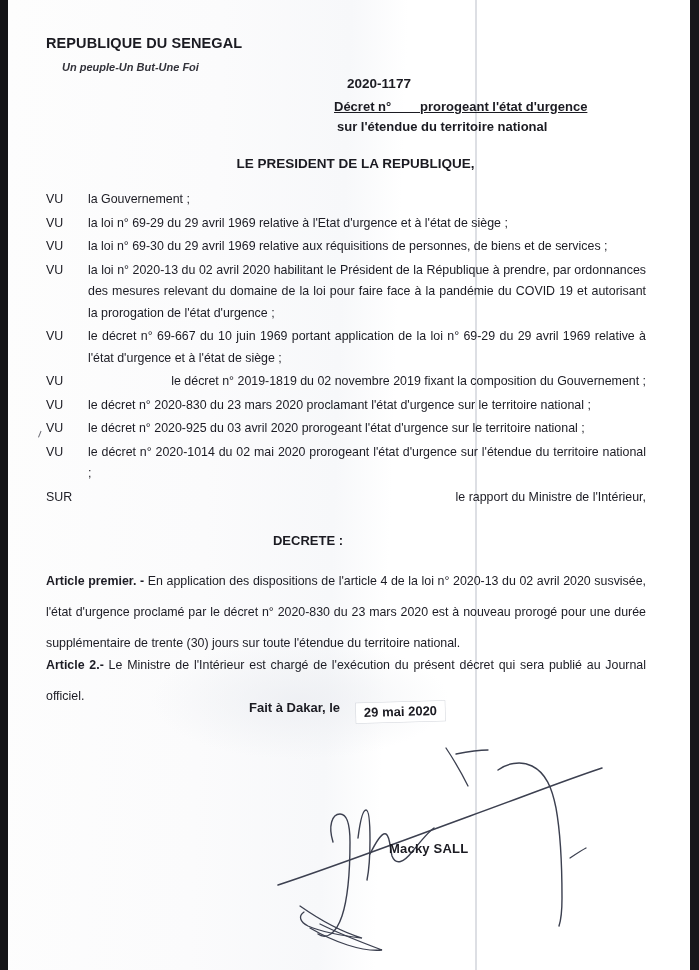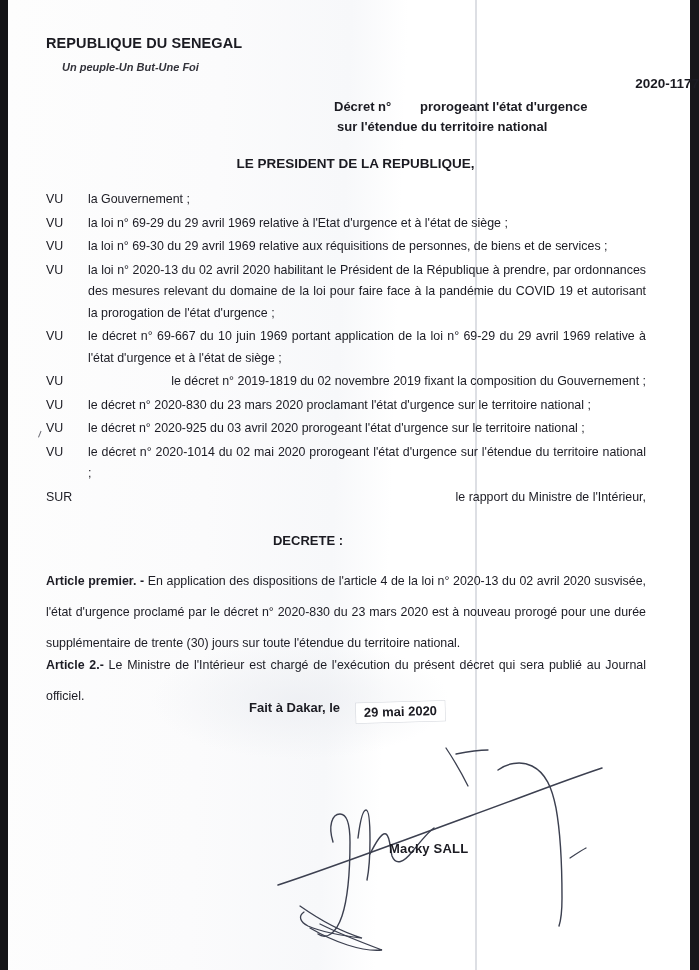--- a/index.html
+++ b/index.html
@@ -67,32 +67,33 @@
     left: 62px; top: 61px;
     font-size: 11px;
     font-style: italic;
     font-weight: bold;
     color: #33333b;
   }
   .decree-number {
     position: absolute;
     left: 0; top: 76px;
     width: 699px;
-    text-align: right;
+    text-align: center;
     font-size: 13.5px;
     font-weight: bold;
     padding-left: 59px;
     box-sizing: border-box;
   }
   .decree-line1 {
     position: absolute;
     left: 334px; top: 99px;
     font-size: 13px;
     font-weight: bold;
     white-space: pre;
+    text-decoration: underline;
   }
   .decree-line2 {
     position: absolute;
     left: 337px; top: 119px;
     font-size: 13px;
     font-weight: bold;
   }
   .president-heading {
     position: absolute;
     left: 0; top: 156px;

